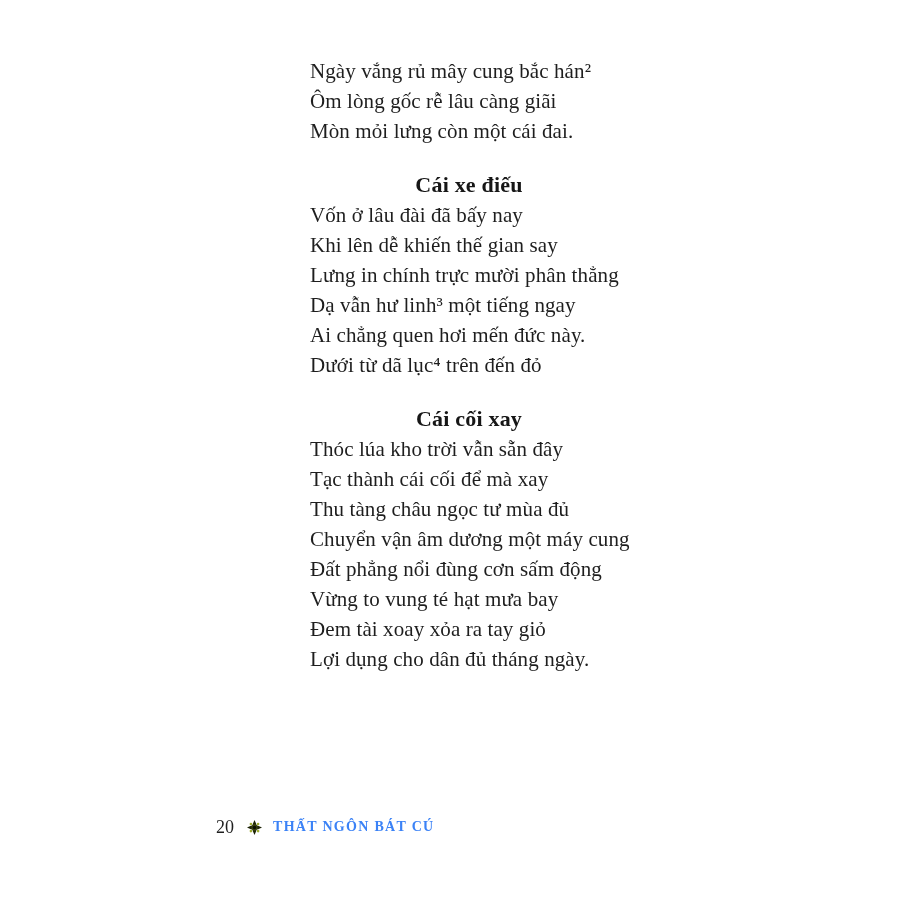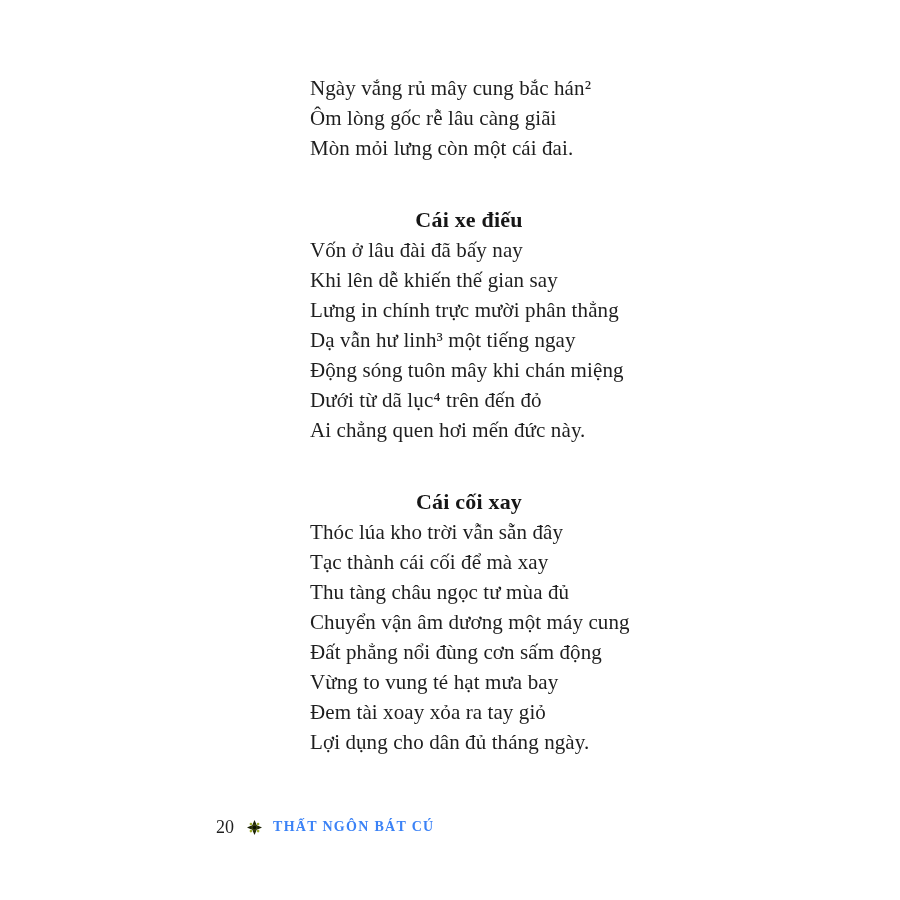--- a/index.html
+++ b/index.html
@@ -11,25 +11,25 @@
     height: 900px;
     background: #ffffff;
     position: relative;
     overflow: hidden;
     font-family: "Liberation Serif", serif;
     color: #1e1e1e;
   }
   .poem-block {
     position: absolute;
     left: 310px;
-    top: 73px;
+    top: 56px;
     width: 318px;
   }
   .stanza { }
-  .stanza + .stanza { margin-top: 42px; }
+  .stanza + .stanza { margin-top: 24px; }
   .stanza-title {
     font-size: 22px;
     line-height: 30px;
     font-weight: 700;
     text-align: center;
     color: #161616;
     letter-spacing: 0.2px;
   }
   .poem-line {
     font-size: 21px;
@@ -70,23 +70,22 @@
       <div class="poem-line">Ngày vắng rủ mây cung bắc hán²</div>
       <div class="poem-line">Ôm lòng gốc rễ lâu càng giãi</div>
       <div class="poem-line">Mòn mỏi lưng còn một cái đai.</div>
     </div>
     <div class="stanza">
       <div class="stanza-title">Cái xe điếu</div>
       <div class="poem-line">Vốn ở lâu đài đã bấy nay</div>
       <div class="poem-line">Khi lên dễ khiến thế gian say</div>
       <div class="poem-line">Lưng in chính trực mười phân thẳng</div>
       <div class="poem-line">Dạ vẫn hư linh³ một tiếng ngay</div>
-      <div class="poem-line">Động sóng tuôn mây khi chán miệng</div>
+      <div class="poem-line">Ai chẳng quen hơi mến đức này.</div>
       <div class="poem-line">Dưới từ dã lục⁴ trên đến đỏ</div>
-      <div class="poem-line">Ai chẳng quen hơi mến đức này.</div>
     </div>
     <div class="stanza">
       <div class="stanza-title">Cái cối xay</div>
       <div class="poem-line">Thóc lúa kho trời vẫn sẵn đây</div>
       <div class="poem-line">Tạc thành cái cối để mà xay</div>
       <div class="poem-line">Thu tàng châu ngọc tư mùa đủ</div>
       <div class="poem-line">Chuyển vận âm dương một máy cung</div>
       <div class="poem-line">Đất phẳng nổi đùng cơn sấm động</div>
       <div class="poem-line">Vừng to vung té hạt mưa bay</div>
       <div class="poem-line">Đem tài xoay xỏa ra tay giỏ</div>

